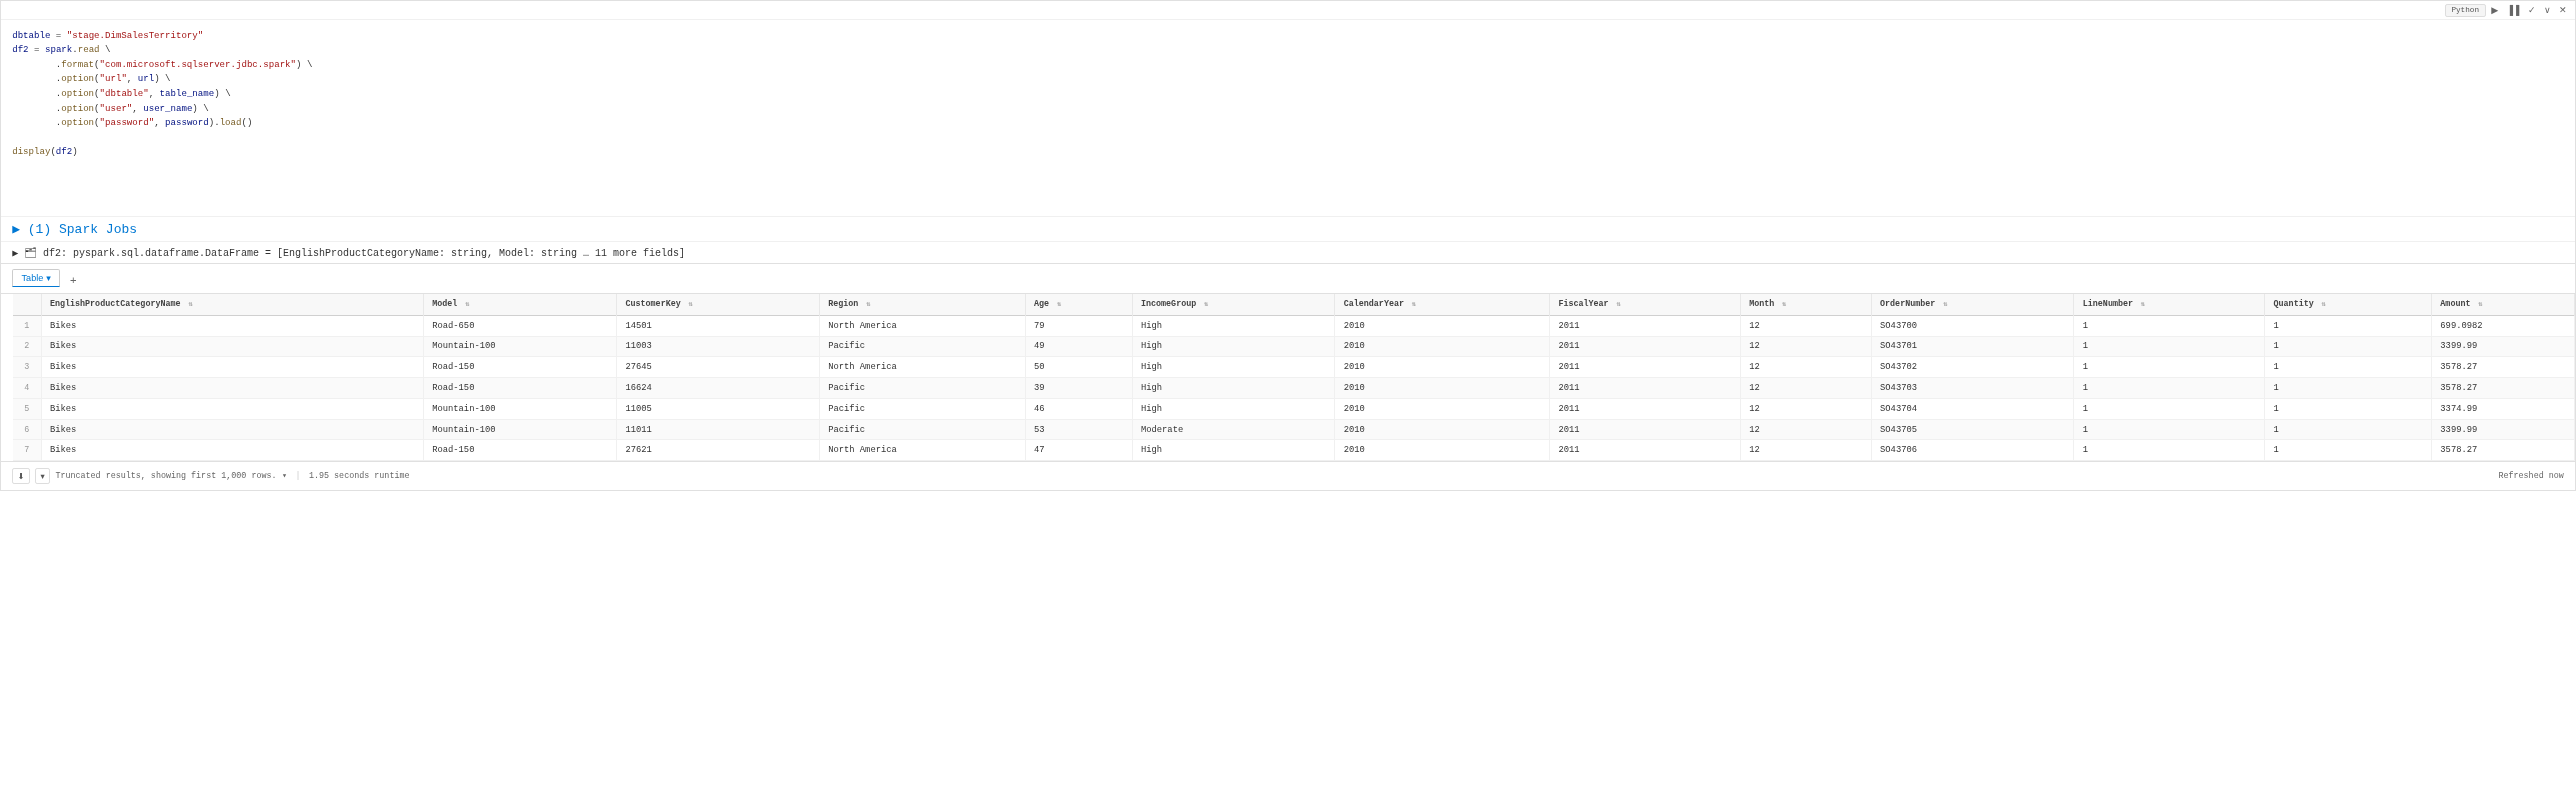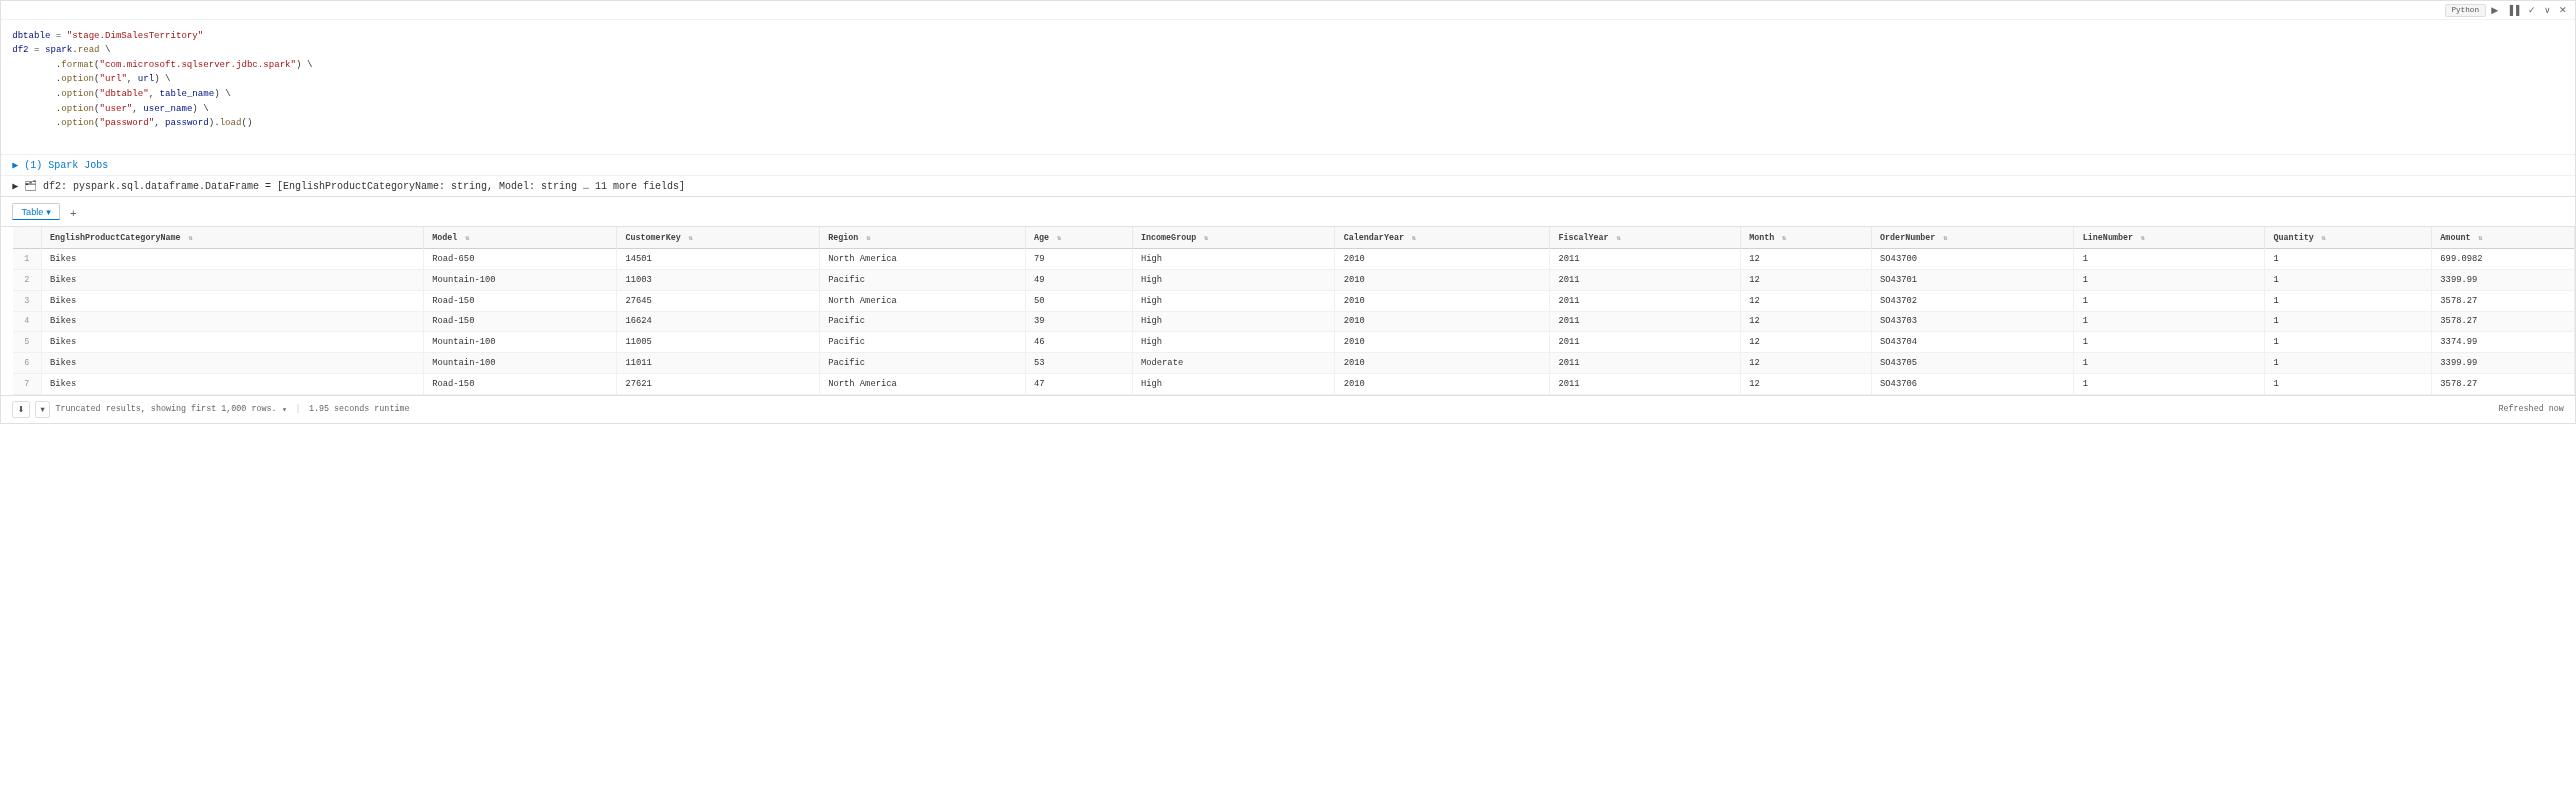--- a/index.html
+++ b/index.html
@@ -55,23 +55,24 @@
     .fn { color: #795e26; }
     .var { color: #001080; }
     .sym { color: #333; }
 
     .spark-jobs-row {
       padding: 4.2px 11.2px;
       display: flex;
       align-items: center;
       gap: 4.2px;
       border-top: 0.7px solid #f0f0f0;
-      font-size: 10px;
+      font-size: 13px;
       color: #0078d4;
       cursor: pointer;
+      margin-top: 48px;
     }
 
     .df-info-row {
       padding: 4.2px 11.2px;
       display: flex;
       align-items: center;
       gap: 4.2px;
       font-size: 10px;
       color: #333;
       border-top: 0.7px solid #f0f0f0;
@@ -213,20 +214,21 @@
 
   <div class="code-area">
     <div><span class="var">dbtable</span> <span class="sym">=</span> <span class="str">"stage.DimSalesTerritory"</span></div>
     <div><span class="var">df2</span> <span class="sym">=</span> <span class="var">spark</span><span class="sym">.</span><span class="fn">read</span> <span class="sym">\</span></div>
     <div>&nbsp;&nbsp;&nbsp;&nbsp;&nbsp;&nbsp;&nbsp;&nbsp;<span class="sym">.</span><span class="fn">format</span><span class="sym">(</span><span class="str">"com.microsoft.sqlserver.jdbc.spark"</span><span class="sym">)</span> <span class="sym">\</span></div>
     <div>&nbsp;&nbsp;&nbsp;&nbsp;&nbsp;&nbsp;&nbsp;&nbsp;<span class="sym">.</span><span class="fn">option</span><span class="sym">(</span><span class="str">"url"</span><span class="sym">,</span> <span class="var">url</span><span class="sym">)</span> <span class="sym">\</span></div>
     <div>&nbsp;&nbsp;&nbsp;&nbsp;&nbsp;&nbsp;&nbsp;&nbsp;<span class="sym">.</span><span class="fn">option</span><span class="sym">(</span><span class="str">"dbtable"</span><span class="sym">,</span> <span class="var">table_name</span><span class="sym">)</span> <span class="sym">\</span></div>
     <div>&nbsp;&nbsp;&nbsp;&nbsp;&nbsp;&nbsp;&nbsp;&nbsp;<span class="sym">.</span><span class="fn">option</span><span class="sym">(</span><span class="str">"user"</span><span class="sym">,</span> <span class="var">user_name</span><span class="sym">)</span> <span class="sym">\</span></div>
     <div>&nbsp;&nbsp;&nbsp;&nbsp;&nbsp;&nbsp;&nbsp;&nbsp;<span class="sym">.</span><span class="fn">option</span><span class="sym">(</span><span class="str">"password"</span><span class="sym">,</span> <span class="var">password</span><span class="sym">).</span><span class="fn">load</span><span class="sym">()</span></div>
     <div>&nbsp;</div>
+    <div><span class="fn">display</span><span class="sym">(</span><span class="var">df2</span><span class="sym">)</span></div>
   </div>
 
   <div class="spark-jobs-row">
     <span>▶ (1) Spark Jobs</span>
   </div>
 
   <div class="df-info-row">
     <span>▶ 🗂 df2: pyspark.sql.dataframe.DataFrame = [EnglishProductCategoryName: string, Model: string … 11 more fields]</span>
   </div>
 

